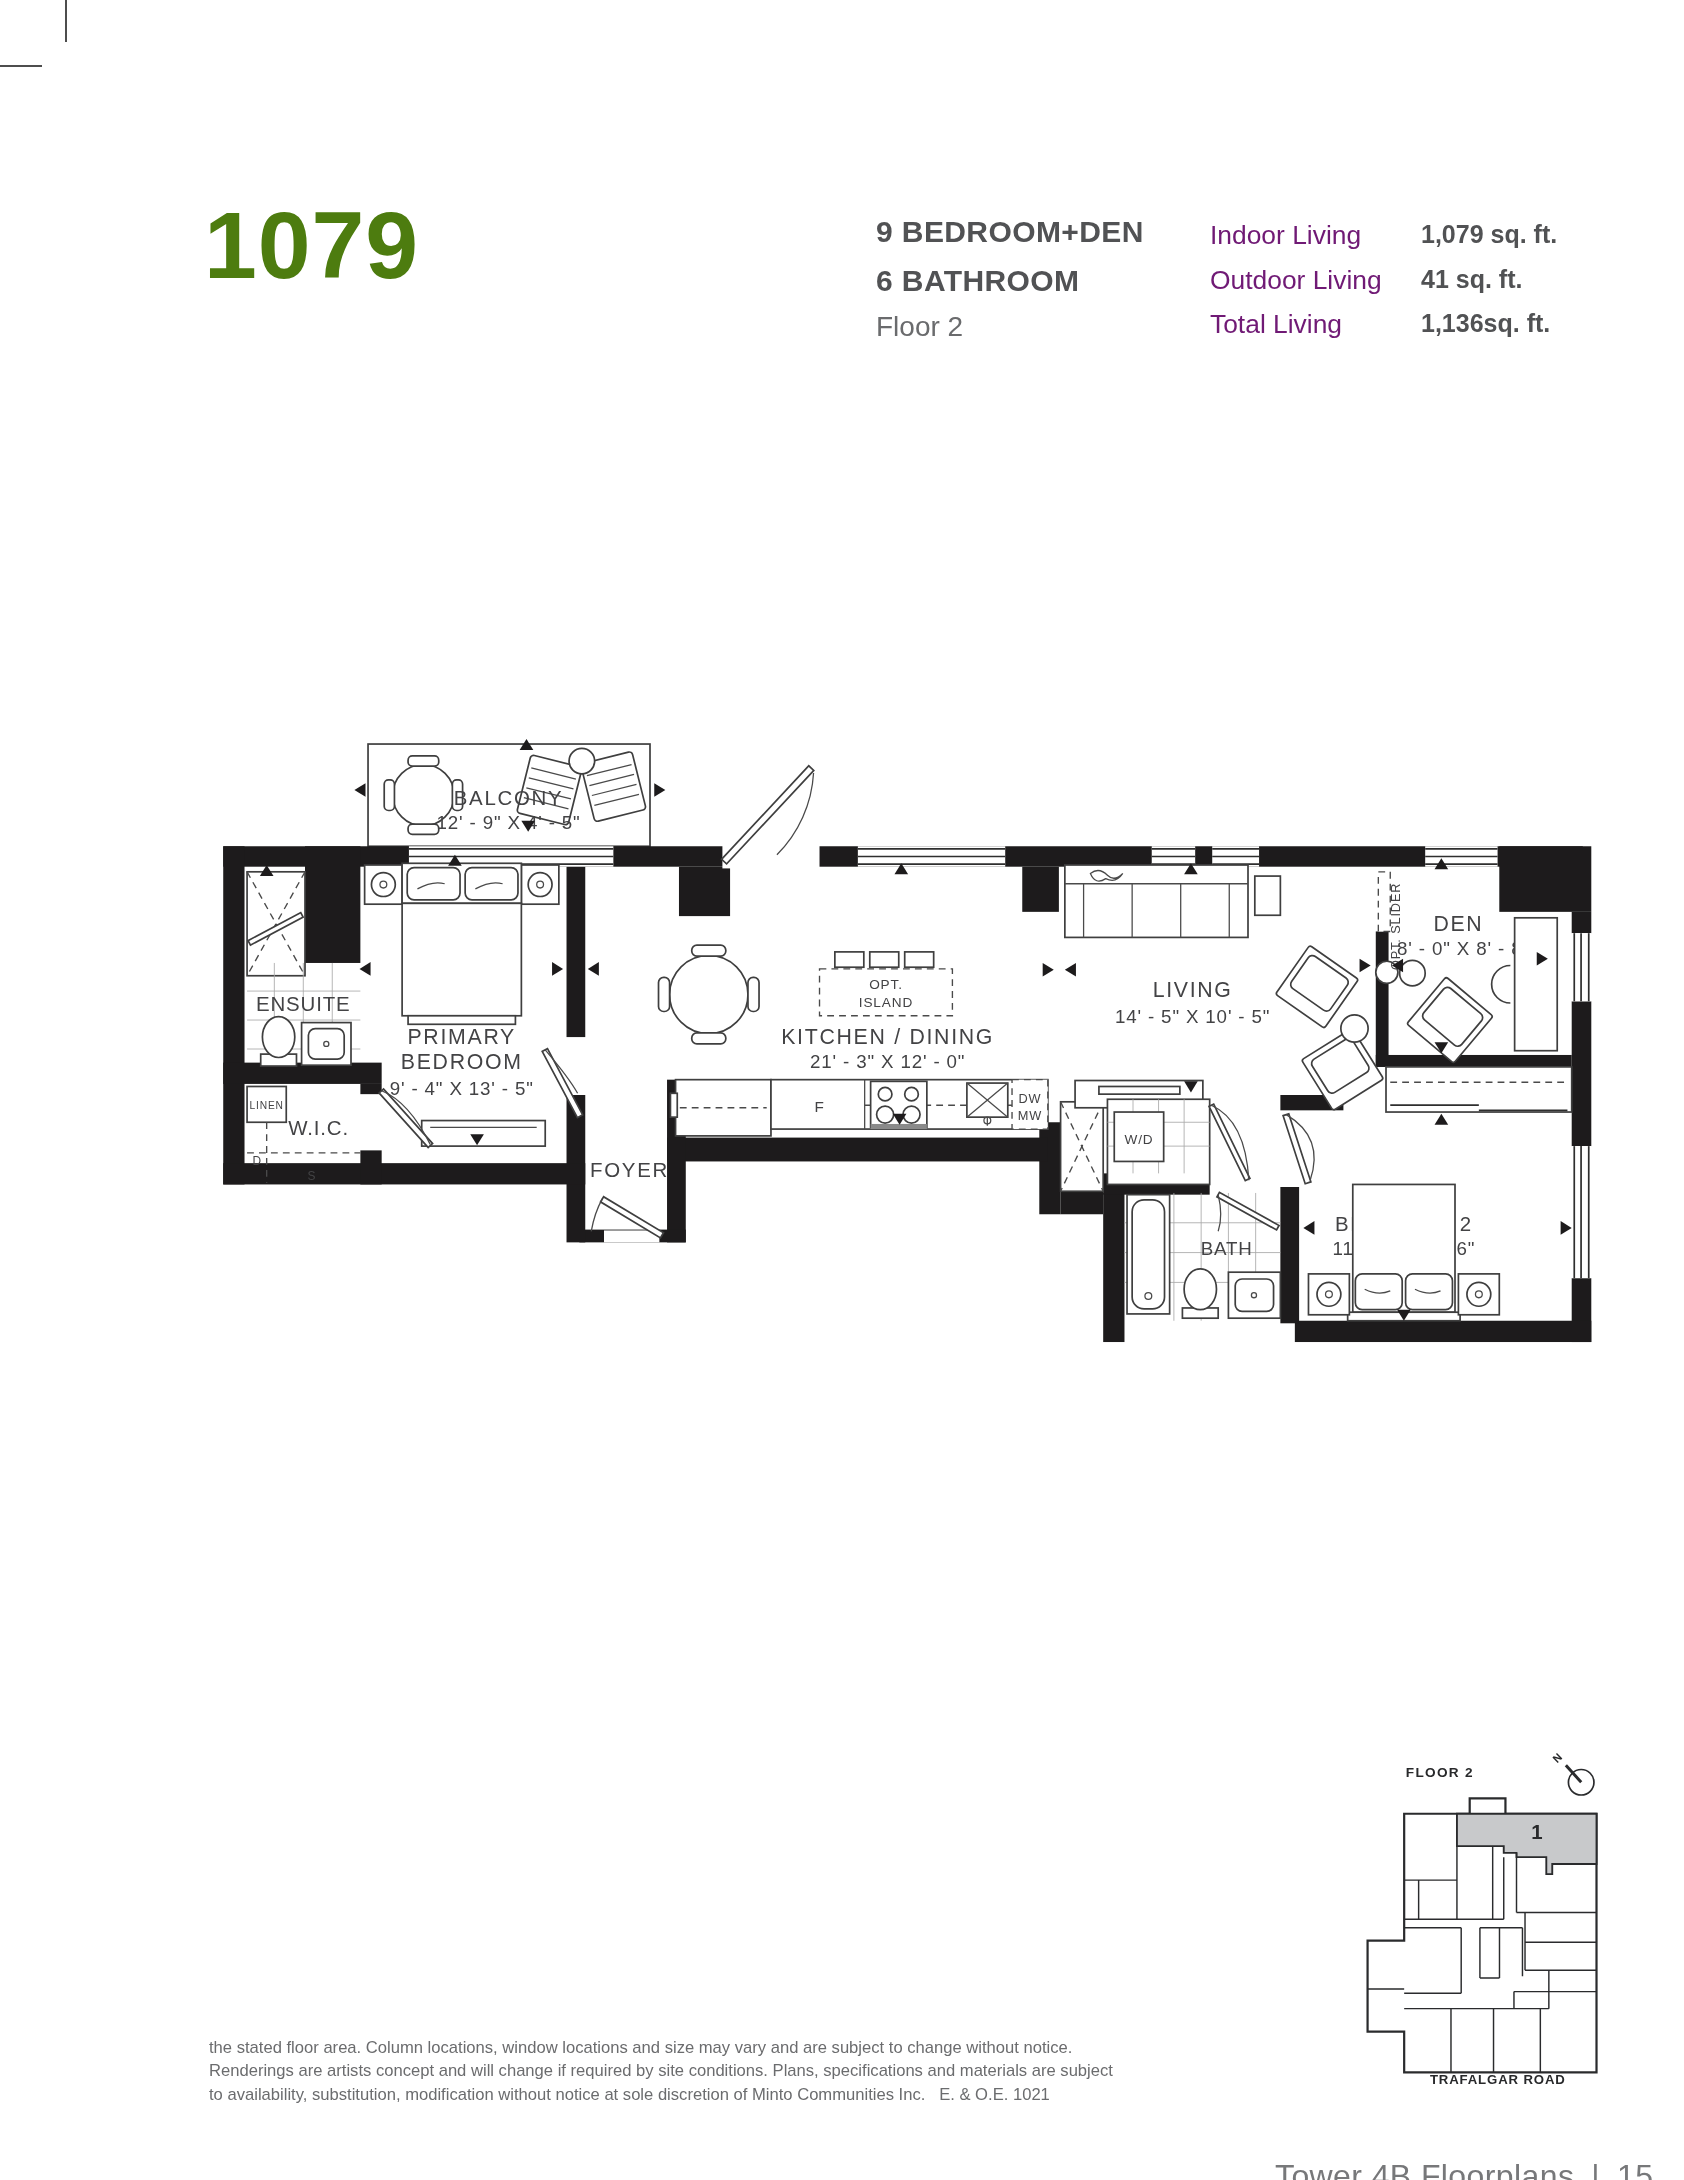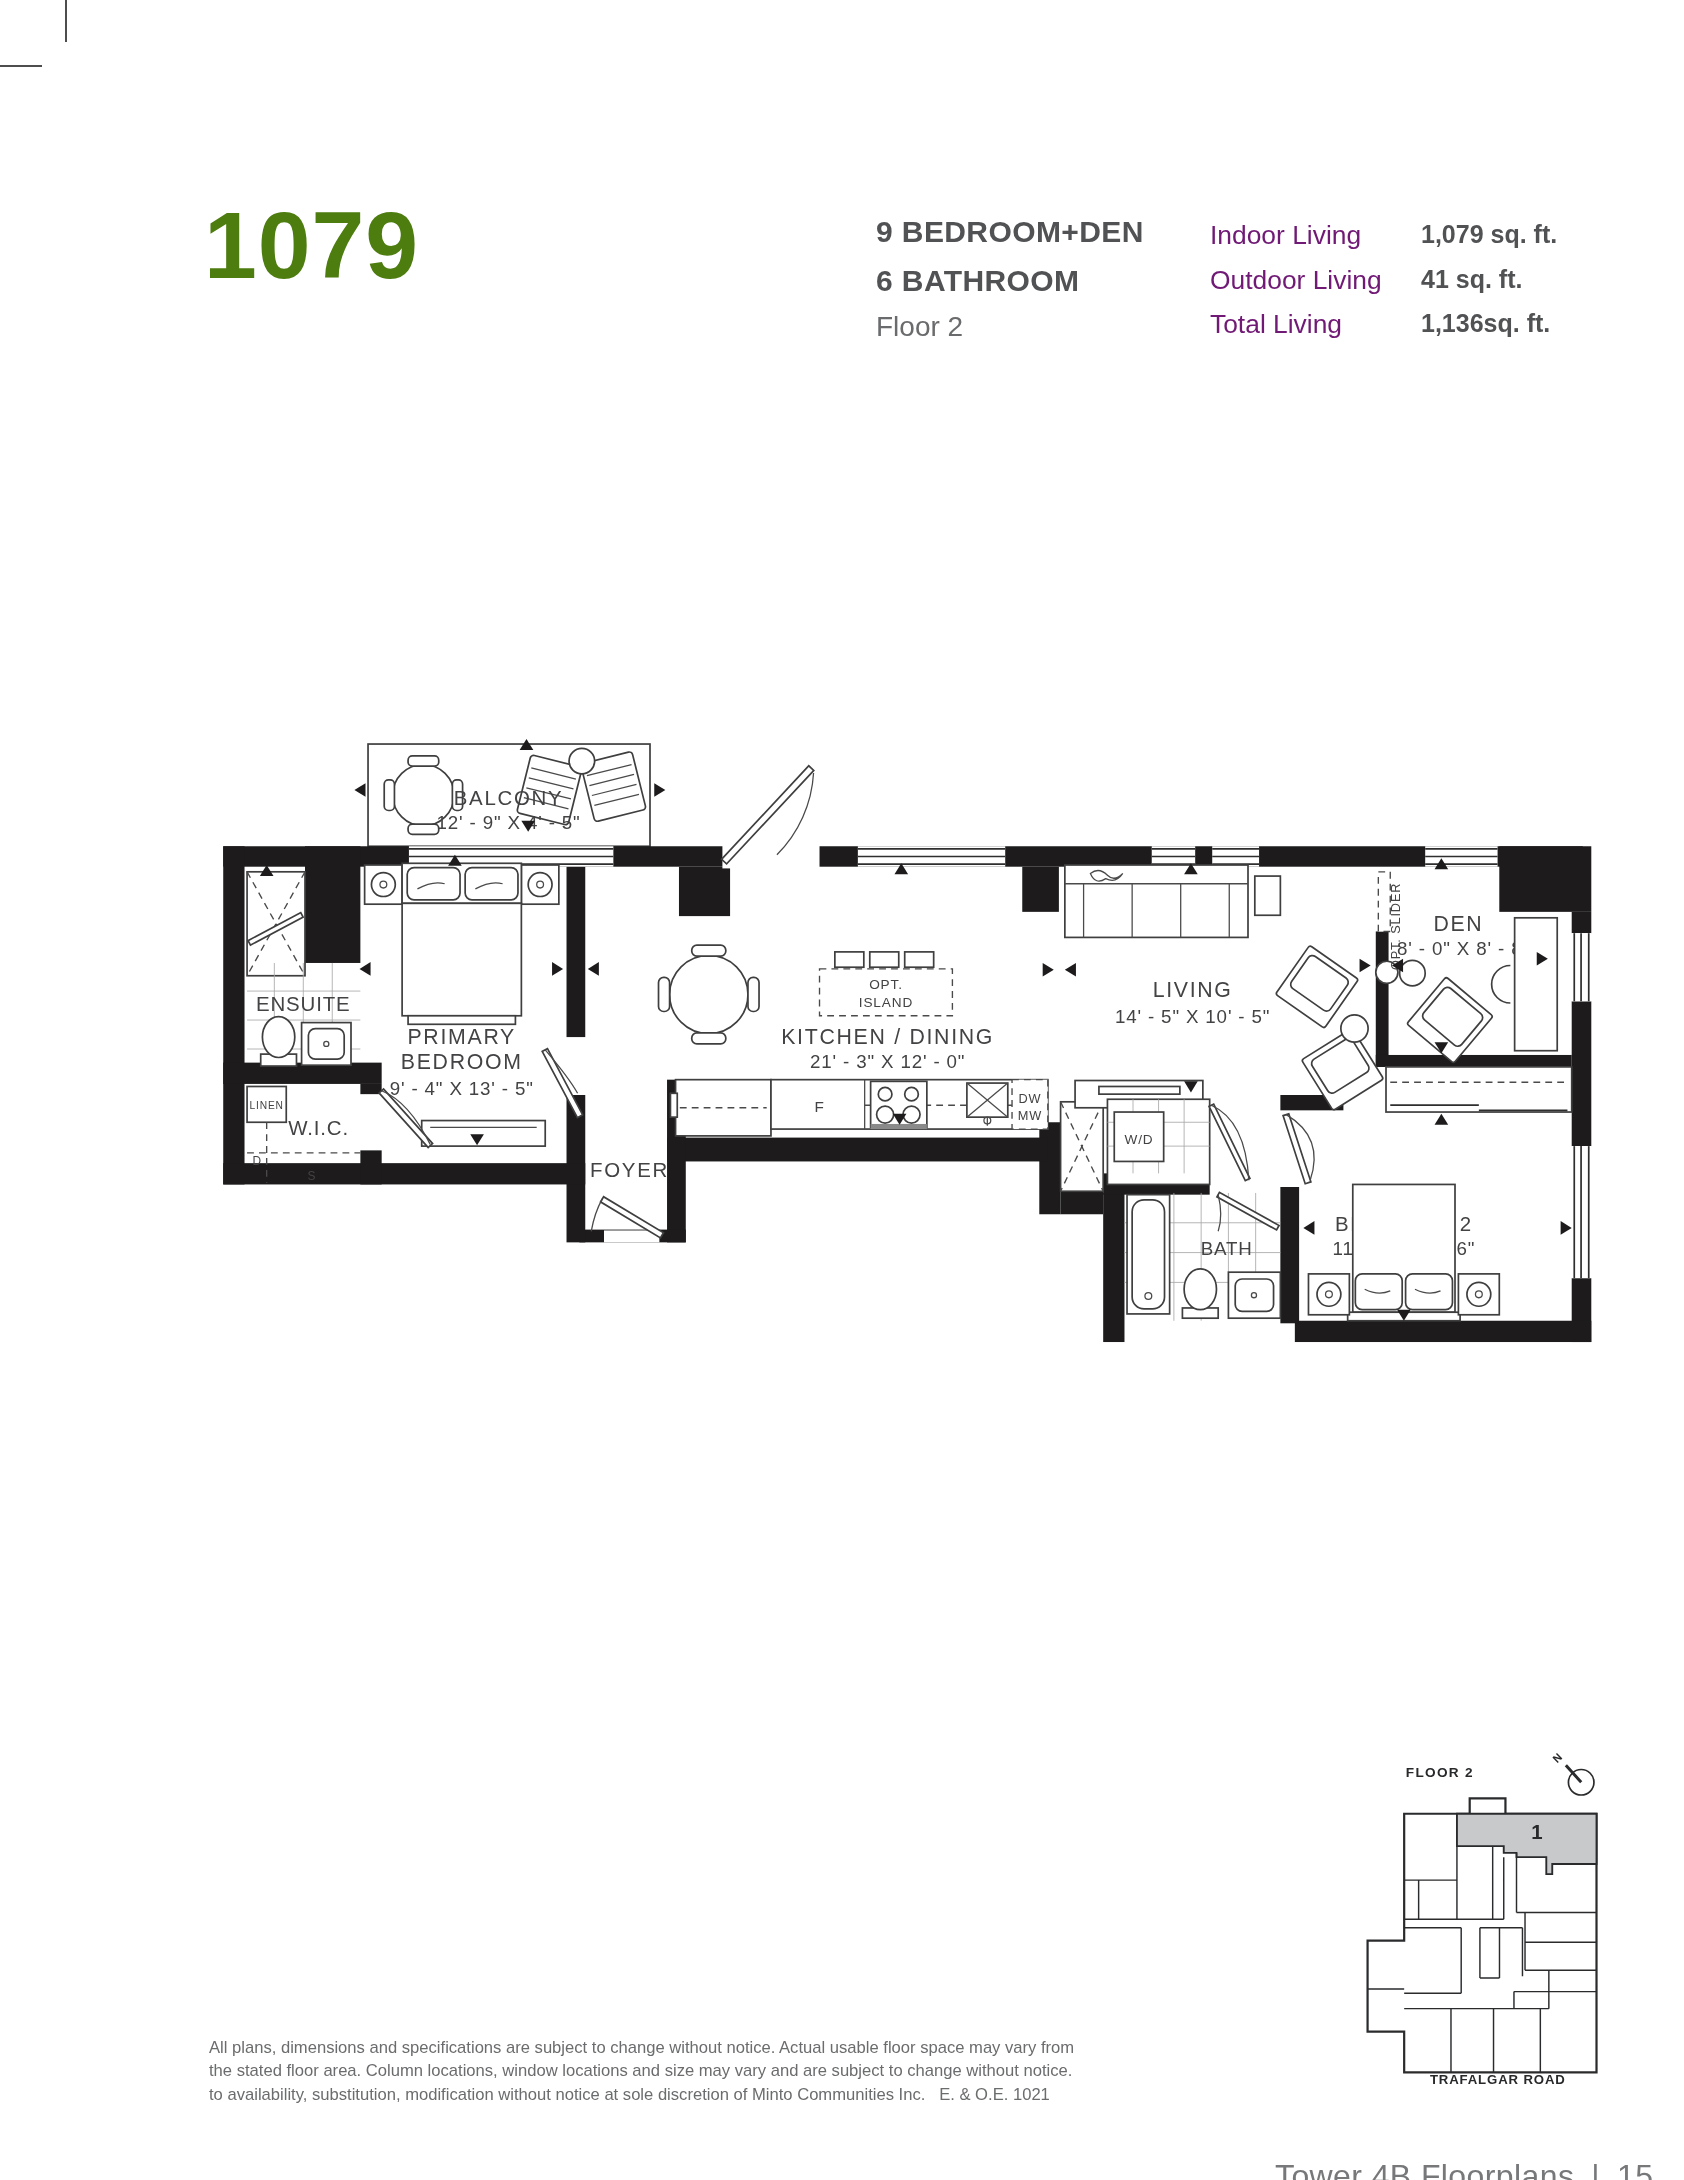--- a/index.html
+++ b/index.html
@@ -483,22 +483,22 @@
       <path class="kp-unit" d="M110,89 L274,89 L274,148 L222,148 L222,160 L215,160 L215,140 L180,140 L180,135 L165,135 L165,127 L110,127 Z"></path>
       <g>
         <path class="kp-line" d="M48,167 L110,167 M110,127 L110,213 M65,167 L65,213 M48,213 L165,213 M152,127 L152,213 M165,140 L165,213 M180,135 L180,205 M180,205 L274,205 M190,205 L190,273 M190,240 L274,240 M190,273 L274,273 M137,223 L137,282 M160,223 L160,282 M187,223 L187,280 M137,223 L187,223 M137,282 L160,282 M48,223 L115,223 M115,223 L115,300 M48,300 L115,300 M5,295 L48,295 M48,318 L218,318 M103,318 L103,393 M153,318 L153,393 M208,318 L208,393 M218,273 L218,318 M177,298 L177,318 M177,298 L218,298 M218,298 L274,298"></path>
       </g>
       <text class="kp-txt" x="204" y="119" font-size="24" text-anchor="middle">1</text>
     </g>
     <text class="kp-txt" x="158" y="407" font-size="15.5" letter-spacing="1" text-anchor="middle">TRAFALGAR ROAD</text>
   </svg>
 
   <div class="disclaimer">
-    <div>All plans, dimensions and specifications are subject to change without notice. Actual usable floor space may vary from</div>
     <div>the stated floor area. Column locations, window locations and size may vary and are subject to change without notice.</div>
+    <div>Renderings are artists concept and will change if required by site conditions. Plans, specifications and materials are subject</div>
     <div>to availability, substitution, modification without notice at sole discretion of Minto Communities Inc.   E. &amp; O.E. 1021</div>
   </div>
 
   <div class="page-footer">
     <span>Tower 4B Floorplans</span><span class="sep">|</span><span>15</span>
   </div>
 
 </div>
 
 

